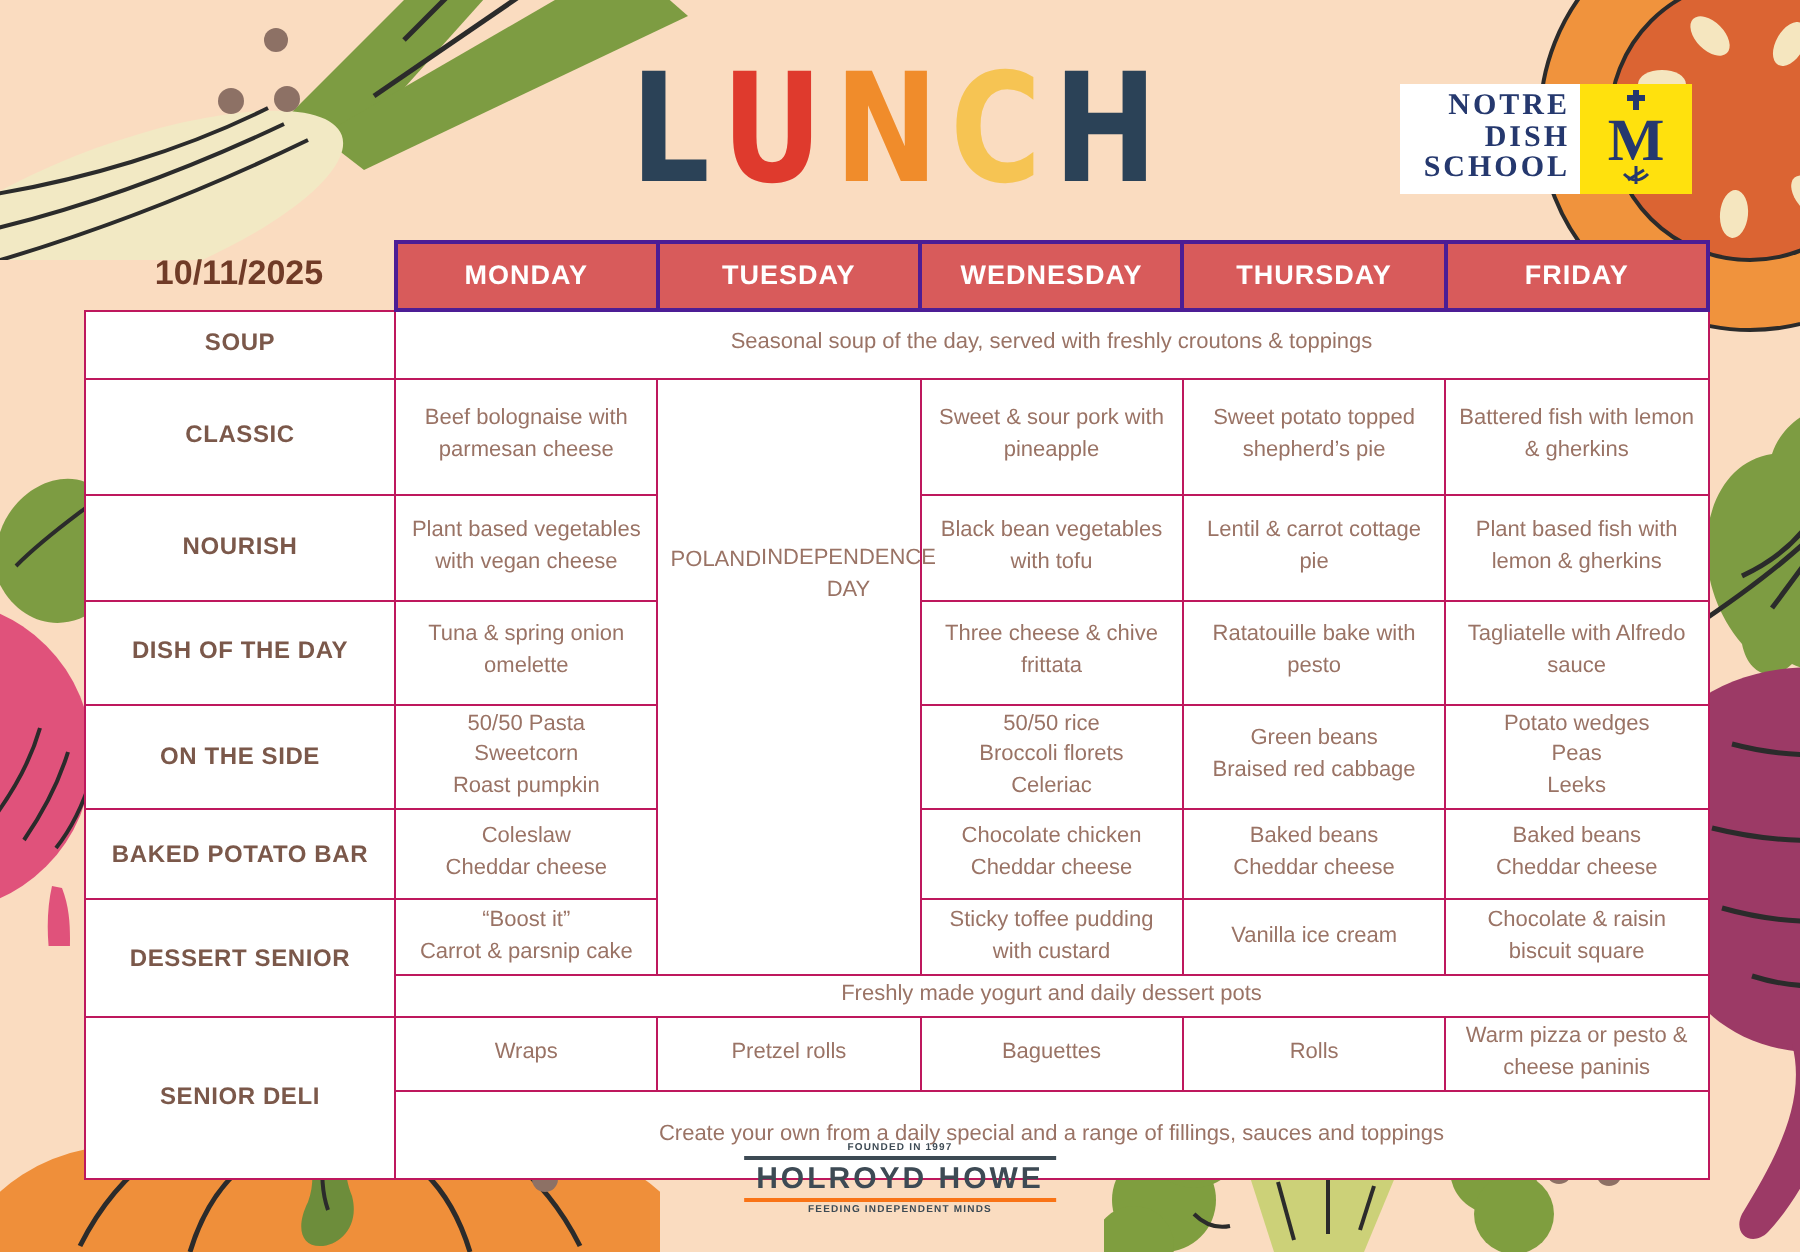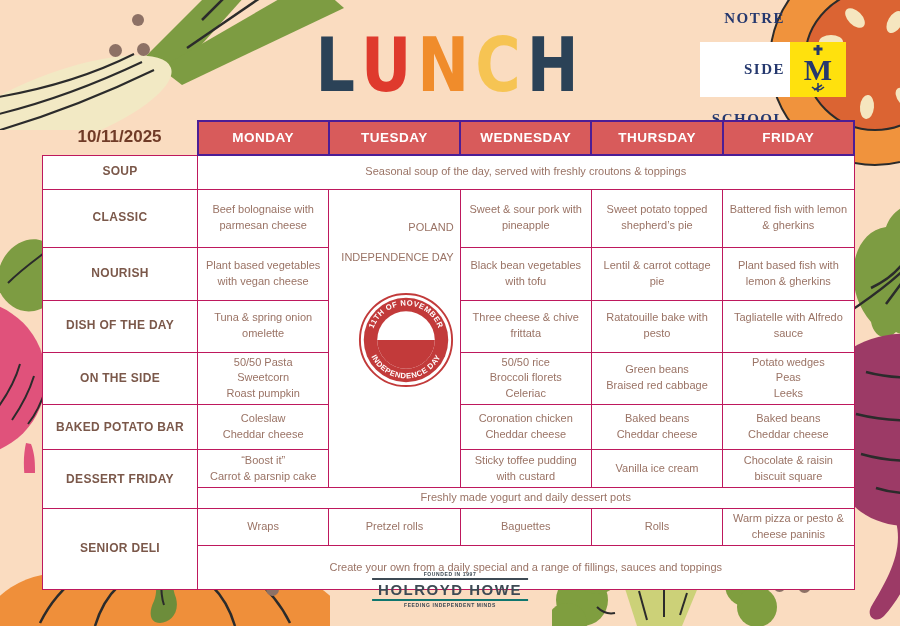--- a/index.html
+++ b/index.html
@@ -15,21 +15,21 @@
   .title { position:absolute; top:34px; left:0; right:0; text-align:center;
            font-family:"DejaVu Sans", sans-serif; font-weight:bold; font-size:62px;
            letter-spacing:6px; line-height:1; }
   .title span { display:inline-block; transform:scaleY(1.22); }
 
   
   .logo { position:absolute; left:700px; top:42px; display:flex; }
   .logo-text { width:90px; height:55px; background:#ffffff; box-sizing:border-box;
                display:flex; flex-direction:column; justify-content:center; align-items:flex-end;
                padding-right:5px; color:#25386e; font-family:"Liberation Serif", serif;
-               font-weight:bold; font-size:15px; line-height:1.05; letter-spacing:1.5px;gap:35px; }
+               font-weight:bold; font-size:15px; line-height:1.05; letter-spacing:1.5px; }
   .logo-crest { width:56px; height:55px; background:#ffe10d; display:flex;
                 align-items:center; justify-content:center; }
 
   
   table { position:absolute; left:42px; top:120px; width:813px;
           border-collapse:collapse; table-layout:fixed;border-radius:24px; }
   td, th { border:1px solid #be185d; background:#ffffff; color:#9a7365;
            font-size:11px; font-weight:normal; padding:2px 6px; text-align:center;
            vertical-align:middle; line-height:1.45; }
   tr.head td.date { background:transparent; border:none; color:#703b27;
@@ -43,30 +43,30 @@
   tr.r-classic { height:58px; }
   tr.r-nourish { height:53px; }
   tr.r-dish    { height:52px;padding-left:37px; }
   tr.r-side    { height:50px; }
   tr.r-baked   { height:45px; }
   tr.r-des1    { height:38px; }
   tr.r-des2    { height:19px; }
   tr.r-deli1   { height:25px; }
   tr.r-deli2   { height:44px; }
   td.tue-cell  { vertical-align:top; }
-  .tue-inner { display:flex; flex-direction:column; align-items:flex-end; padding-top:28px; }
+  .tue-inner { display:flex; flex-direction:row; align-items:center; padding-top:28px; }
   .tue-line2 { margin-top:15px; }
   .tue-badge { margin-top:26px; }
 
   
   .hh { position:absolute; left:50%; top:571px; transform:translateX(-50%);
         text-align:center; color:#3d4a54; }
   .hh-top { font-size:5px; letter-spacing:.6px; font-weight:bold; }
   .hh-name { font-size:15px; font-weight:bold; letter-spacing:1.5px;
-             border-top:2px solid #3d4a54; border-bottom:2px solid #0f766e;
+             border-top:2px solid #3d4a54; border-bottom:2px solid #f97316;
              padding:1px 6px; margin:1px 0; }
   .hh-bottom { font-size:5px; letter-spacing:.6px; font-weight:bold; }
 </style>
 </head>
 <body>
 
 <svg class="deco" style="left:-8px; top:-10px;" width="360" height="140" viewBox="0 0 360 140">
   <path d="M 150,70 L 235,-15 L 272,-15 L 185,82 Z" fill="#7d9c42"></path>
   <path d="M 168,78 L 320,-10 L 352,18 L 190,95 Z" fill="#7d9c42"></path>
   <ellipse cx="68" cy="118" rx="118" ry="36" transform="rotate(-20 68 118)" fill="#f2e9c4"></ellipse>
@@ -156,21 +156,21 @@
 <div class="dot" style="left:773px; top:579px; width:13px; height:13px;"></div>
 <div class="dot" style="left:798px; top:580px; width:13px; height:13px;"></div>
 
 <div class="title">
   <span style="color: rgb(43, 66, 87);">L</span><span style="color: rgb(223, 58, 45);">U</span><span style="color: rgb(240, 140, 43);">N</span><span style="color: rgb(246, 196, 83);">C</span><span style="color: rgb(43, 66, 87);">H</span>
 </div>
 
 <div class="logo">
   <div class="logo-text">
     <div>NOTRE</div>
-    <div>SIDE</div>
+    <div>DISH</div>
     <div>SCHOOL</div>
   </div>
   <div class="logo-crest">
     <svg width="56" height="55" viewBox="0 0 56 55">
       <rect width="56" height="55" fill="#ffe10d"></rect>
       <rect x="26.5" y="3" width="3" height="10" fill="#25386e"></rect>
       <rect x="23.5" y="5.5" width="9" height="3" fill="#25386e"></rect>
       <text x="28" y="38" text-anchor="middle" font-family="Liberation Serif, serif" font-size="30" font-weight="bold" fill="#25386e">M</text>
       <path d="M 22,45 q 6,6 12,0 M 28,41 l 0,9 M 24,48 l 8,-5" stroke="#25386e" stroke-width="1.5" fill="none"></path>
     </svg>
@@ -253,29 +253,29 @@
     <td class="pre">Green beans
 Braised red cabbage</td>
     <td class="pre">Potato wedges
 Peas
 Leeks</td>
   </tr>
   <tr class="r-baked">
     <th class="rowlab">BAKED POTATO BAR</th>
     <td class="pre">Coleslaw
 Cheddar cheese</td>
-    <td class="pre">Coronation chicken
+    <td class="pre">Chocolate chicken
 Cheddar cheese</td>
     <td class="pre">Baked beans
 Cheddar cheese</td>
     <td class="pre">Baked beans
 Cheddar cheese</td>
   </tr>
   <tr class="r-des1">
-    <th class="rowlab" rowspan="2">DESSERT FRIDAY</th>
+    <th class="rowlab" rowspan="2">DESSERT SENIOR</th>
     <td class="pre">“Boost it”
 Carrot &amp; parsnip cake</td>
     <td class="pre">Sticky toffee pudding
 with custard</td>
     <td>Vanilla ice cream</td>
     <td class="pre">Chocolate &amp; raisin
 biscuit square</td>
   </tr>
   <tr class="r-des2">
     <td colspan="5">Freshly made yogurt and daily dessert pots</td>

